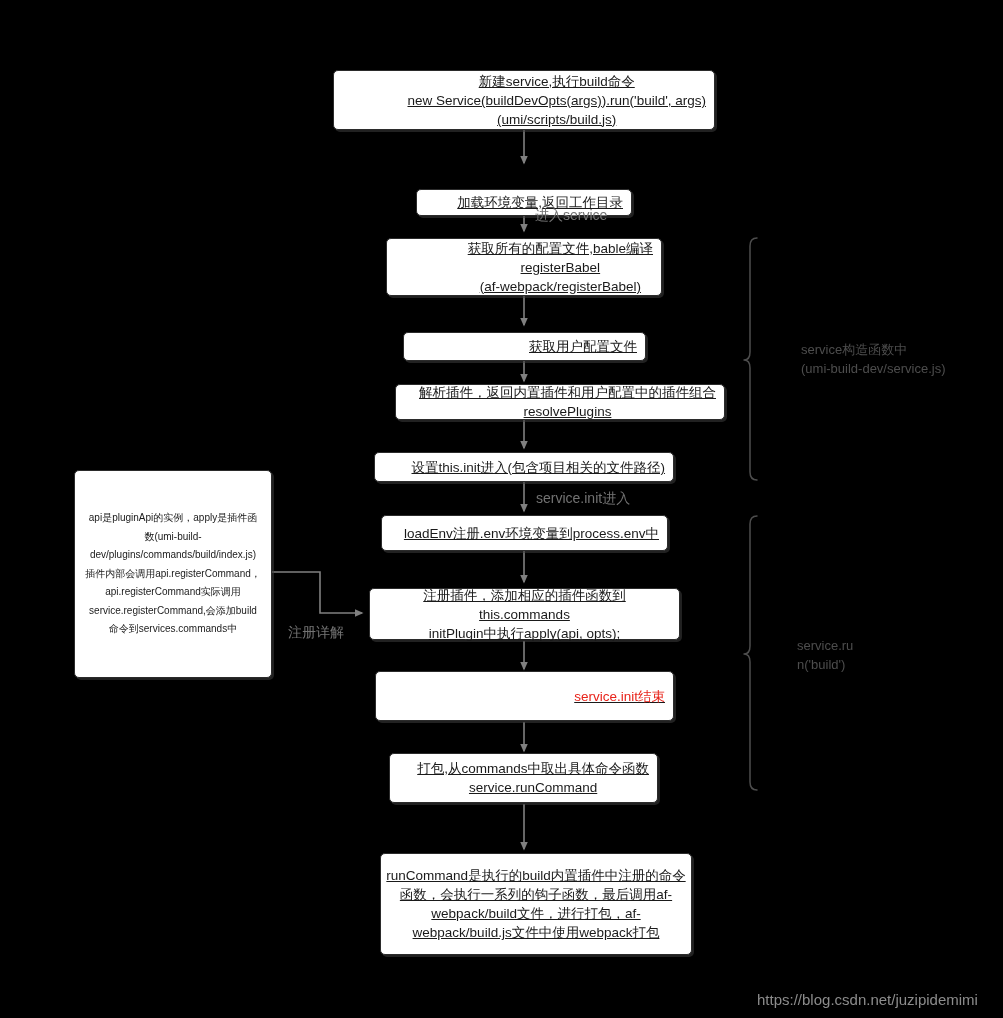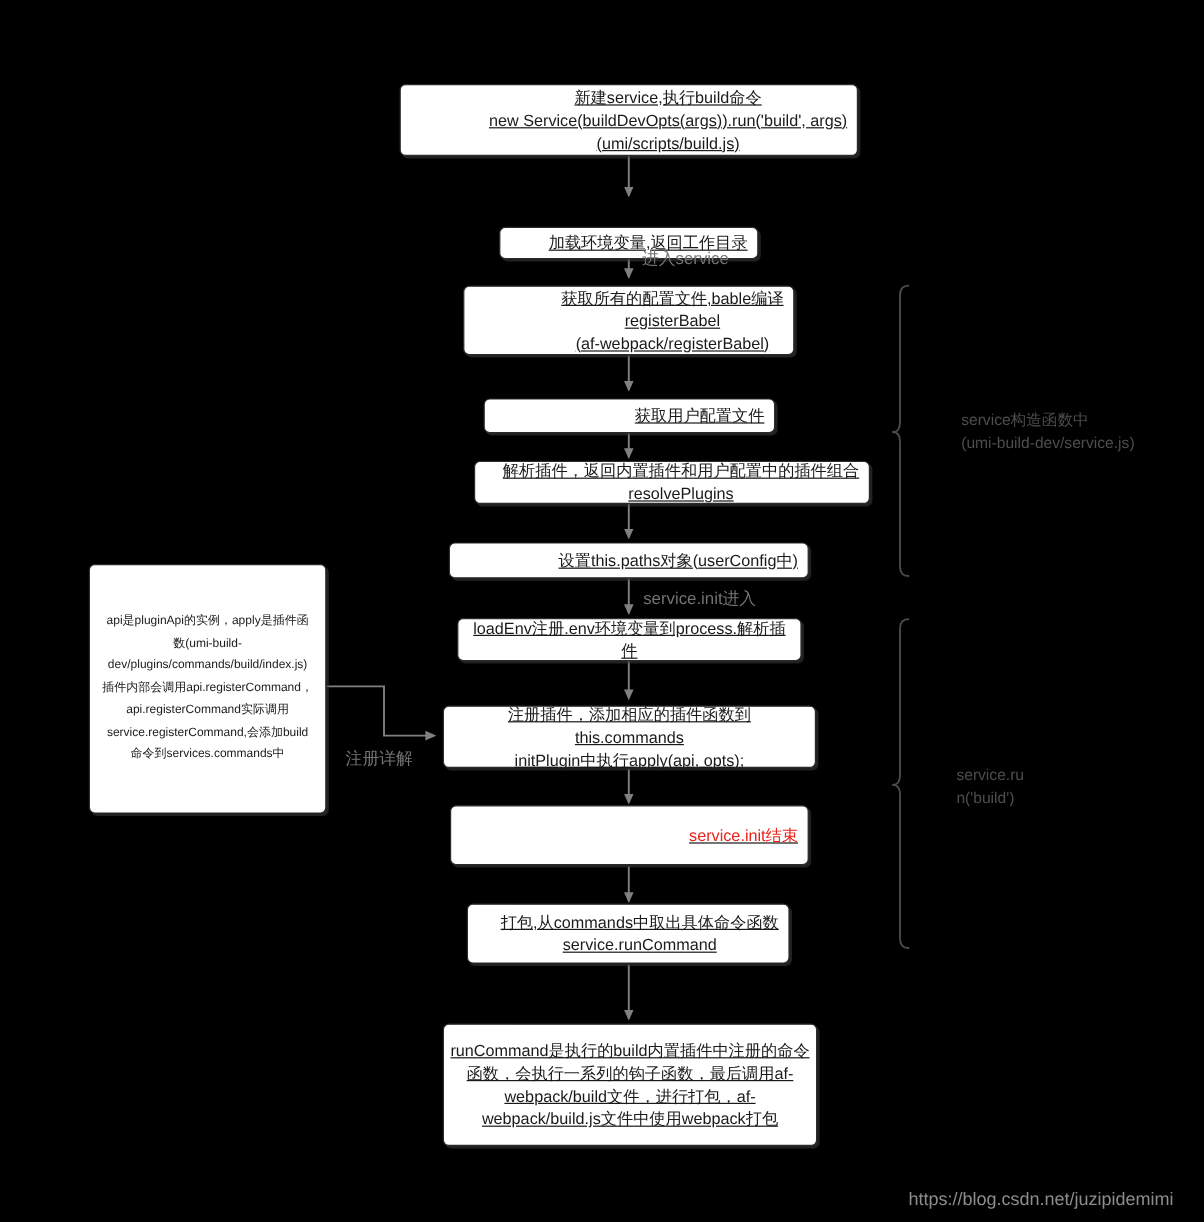--- a/index.html
+++ b/index.html
@@ -138,27 +138,27 @@
   <div class="node" style="left:403px; top:332px; width:243px; height:29px;">
     <span>获取用户配置文件</span>
   </div>
 
   <div class="node" style="left:359px; top:384px; width:330px; height:36px;margin-left:36px;">
     <span>解析插件，返回内置插件和用户配置中的插件组合
 resolvePlugins</span>
   </div>
 
   <div class="node" style="left:374px; top:452px; width:300px; height:30px;">
-    <span>设置this.paths对象(userConfig中)</span>
+    <span>设置this.init进入(包含项目相关的文件路径)</span>
   </div>
 
   <div class="edge-label" style="left:536px; top:490px;">service.init进入</div>
 
   <div class="node" style="left:381px; top:515px; width:287px; height:36px;">
-    <span>loadEnv注册.env环境变量到process.解析插件</span>
+    <span>loadEnv注册.env环境变量到process.env中</span>
   </div>
 
   <div class="note-box" style="left:74px; top:470px; width:198px; height:208px;">
     <span>api是pluginApi的实例，apply是插件函数(umi-build-dev/plugins/commands/build/index.js)
 插件内部会调用api.registerCommand，api.registerCommand实际调用service.registerCommand,会添加build命令到services.commands中</span>
   </div>
 
   <div class="edge-label" style="left:288px; top:624px;">注册详解</div>
 
   <div class="node" style="left:369px; top:588px; width:311px; height:52px;">
@@ -168,21 +168,21 @@
 
   <div class="node" style="left:375px; top:671px; width:299px; height:50px; justify-content:center;">
     <span class="sub-red">service.init结束</span>
   </div>
 
   <div class="node" style="left:389px; top:753px; width:269px; height:50px;">
     <span>打包,从commands中取出具体命令函数
 service.runCommand</span>
   </div>
 
-  <div class="node" style="left:369px; top:853px; width:312px; height:102px; padding:6px 4px;">
+  <div class="node" style="left:380px; top:853px; width:312px; height:102px; padding:6px 4px;">
     <span>runCommand是执行的build内置插件中注册的命令函数，会执行一系列的钩子函数，最后调用af-webpack/build文件，进行打包，af-webpack/build.js文件中使用webpack打包</span>
   </div>
 
   <div class="brace-label" style="left:801px; top:340px;">service构造函数中
 (umi-build-dev/service.js)</div>
 
   <div class="brace-label" style="left:775px; top:636px;margin-left:22px;">service.ru
 n('build')</div>
 
   <div class="watermark" style="left:757px; top:991px;">https://blog.csdn.net/juzipidemimi</div>

